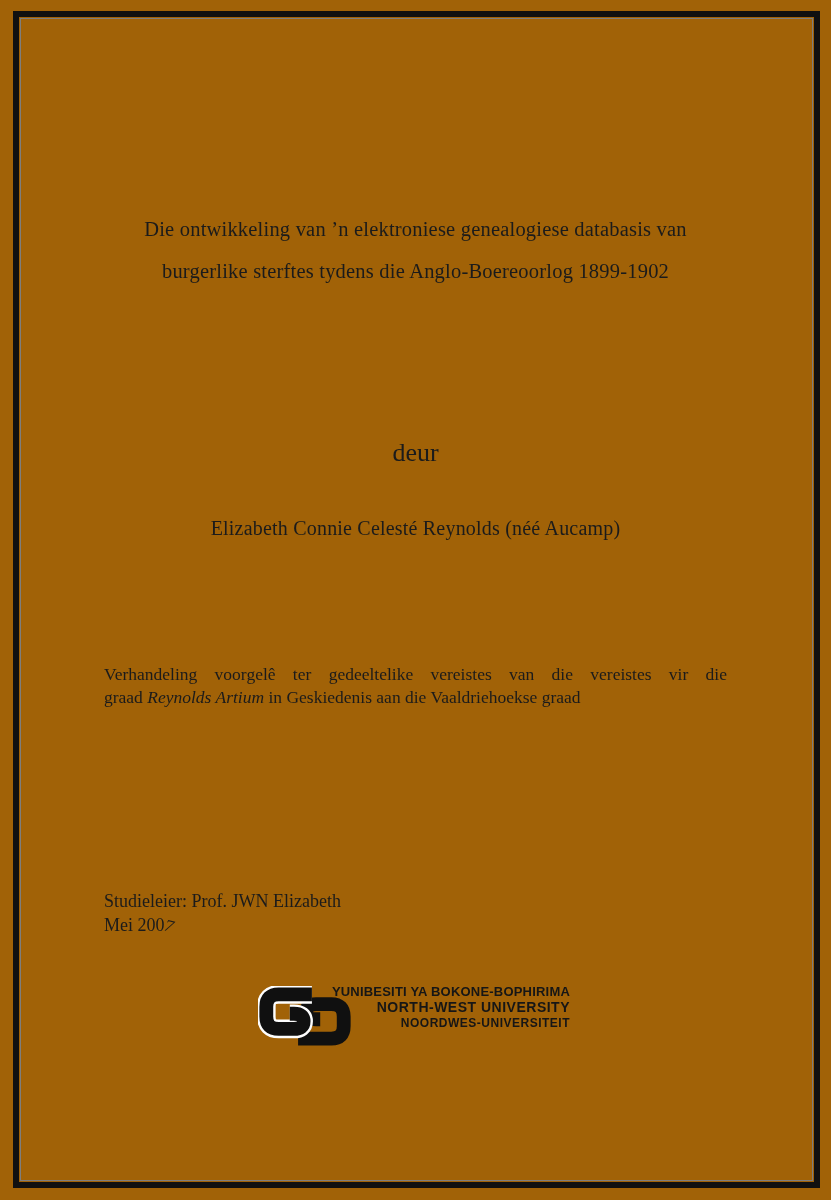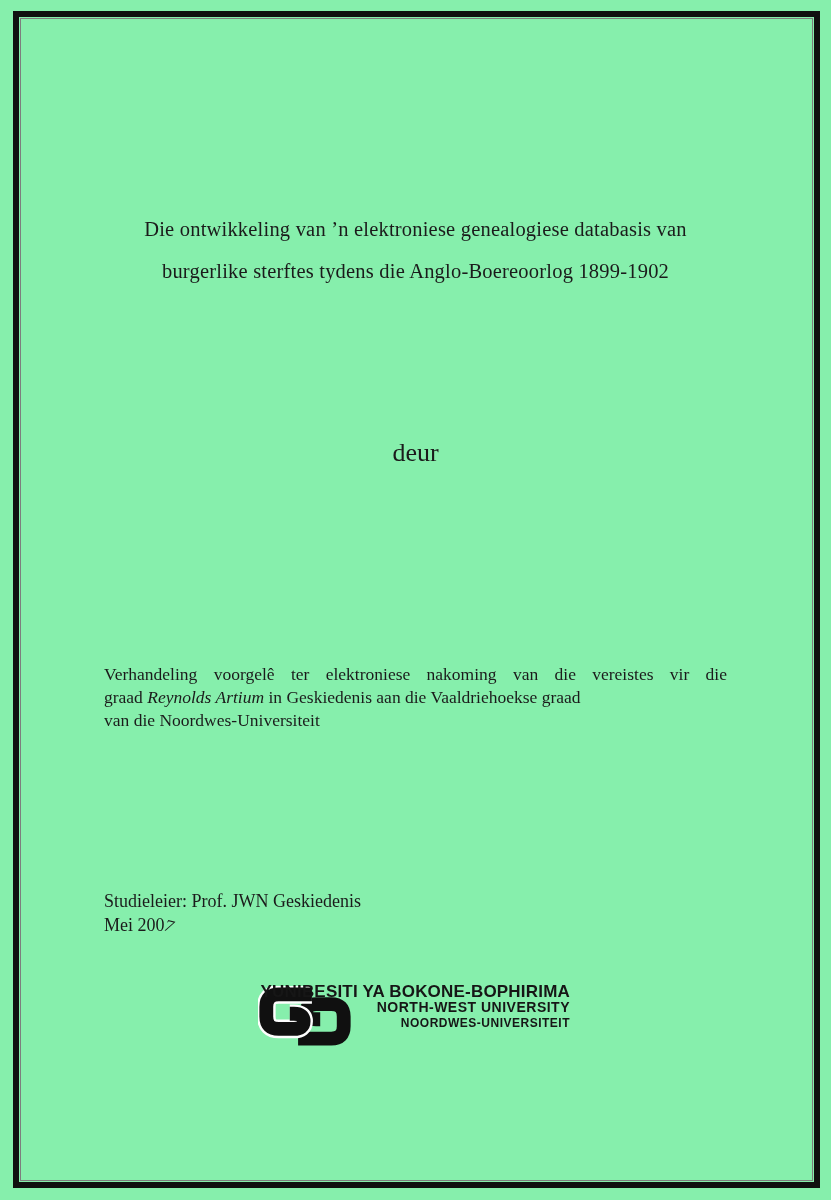--- a/index.html
+++ b/index.html
@@ -1,19 +1,19 @@
 <!DOCTYPE html>
 <html><head>
 <meta charset="utf-8">
 <style>
   html, body { margin: 0; padding: 0; background: #e8e8e8; }
   .page {
     position: relative;
     width: 831px; height: 1200px;
-    background: #86efac;
+    background: #a16207;
     font-family: "Liberation Serif", "DejaVu Serif", serif;
     color: #1b1b1b;
     overflow: hidden;
   }
   
   .frame-outer {
     position: absolute; left: 13px; top: 11px; right: 11px; bottom: 12px;
     border: 6px solid #101010;
   }
   .frame-inner {
@@ -48,49 +48,49 @@
     transform: rotate(14deg) skewX(-10deg) scaleY(0.95) translateY(1px);
   }
   .logo-mark { position: absolute; left: 258px; top: 986px; }
   .logo-text {
     position: absolute; right: 261px; top: 984px;
     text-align: right;
     font-family: "Liberation Sans", "DejaVu Sans", sans-serif;
     font-weight: 700; color: #161616;
     white-space: nowrap;
   }
-  .logo-line1 { font-size: 17px; line-height: 15px; letter-spacing: 0.2px; }
+  .logo-line1 { font-size: 13px; line-height: 15px; letter-spacing: 0.2px; }
   .logo-line2 { font-size: 14px;   line-height: 16px; letter-spacing: 0.5px; }
   .logo-line3 { font-size: 12px;   line-height: 16px; letter-spacing: 0.5px; }
 </style>
 </head>
 <body>
 
 <div class="page">
 
   <div class="frame-outer">
     <div class="frame-inner"></div>
   </div>
 
   <div class="title-block">
     <div>Die ontwikkeling van ’n elektroniese genealogiese databasis van</div>
     <div>burgerlike sterftes tydens die Anglo-Boereoorlog 1899-1902</div>
   </div>
 
   <div class="byline">deur</div>
 
+  <div class="author">Elizabeth Connie Celesté Reynolds (néé Aucamp)</div>
 
   <div class="statement">
-    <div class="jline">Verhandeling voorgelê ter elektroniese nakoming van die vereistes vir die</div>
+    <div class="jline">Verhandeling voorgelê ter gedeeltelike vereistes van die vereistes vir die</div>
     <div class="lline"><span>graad </span><i>Reynolds Artium</i><span> in Geskiedenis aan die Vaaldriehoekse graad</span></div>
-    <div class="lline">van die Noordwes-Universiteit</div>
   </div>
 
   <div class="supervisor-block">
-    <div>Studieleier: Prof. JWN Geskiedenis</div>
+    <div>Studieleier: Prof. JWN Elizabeth</div>
     <div><span>Mei 200</span><span class="odd-seven">7</span></div>
   </div>
 
   <div class="logo-mark">
     <svg width="94" height="61" viewBox="0 0 136 88" aria-hidden="true">
       <defs>
         <path id="lnk" d="M78 12 H30 Q12 12 12 30 V44 Q12 62 30 62 H52 Q66 62 66 51 Q66 40 52 40 H46" fill="none"></path>
       </defs>
       <use href="#lnk" transform="translate(136 88) rotate(180)" stroke="#101010" stroke-width="20"></use>
       <use href="#lnk" stroke="#fefefe" stroke-width="27"></use>

